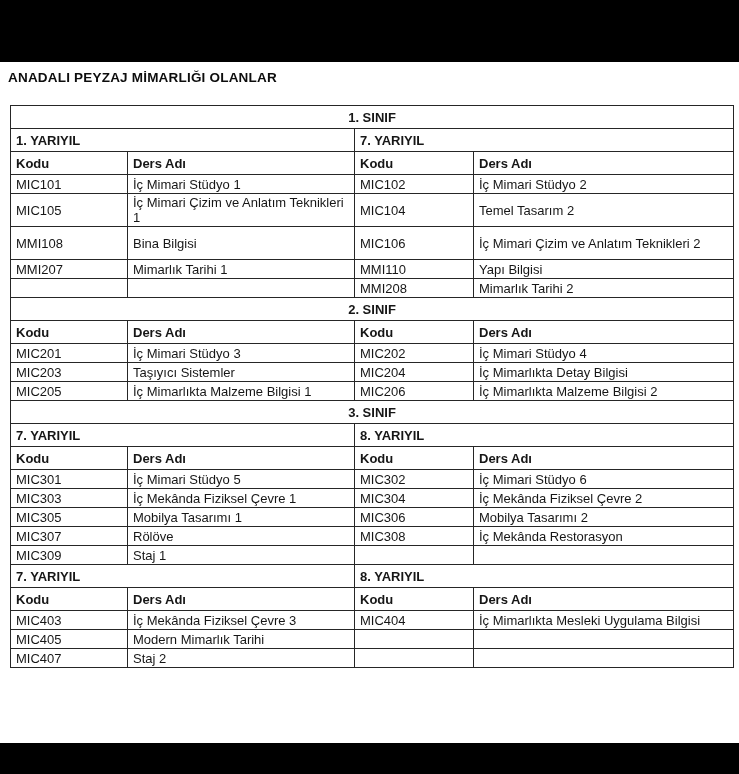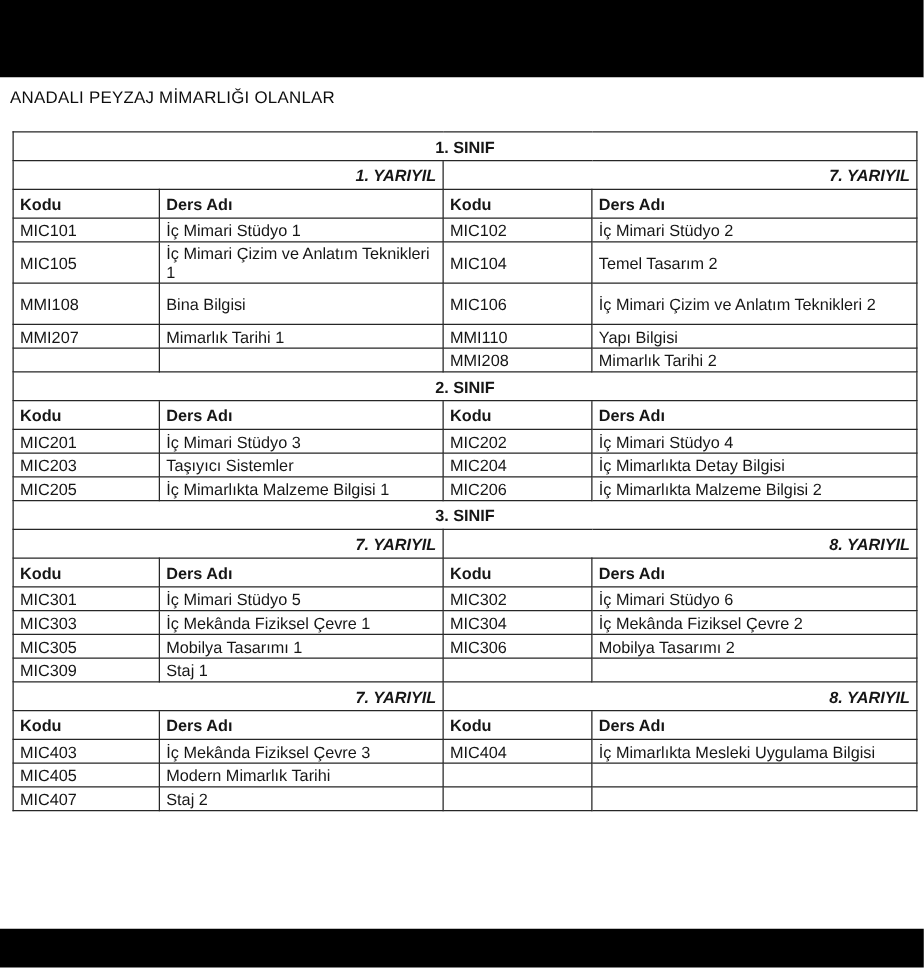--- a/index.html
+++ b/index.html
@@ -9,42 +9,42 @@
     font-family: "Liberation Sans", sans-serif;
     color: #161616;
     overflow: hidden;
   }
   .letterbox { width: 739px; background: #000000; }
   .letterbox.top { height: 62px; }
   .letterbox.bottom { height: 31px; position: absolute; left: 0; top: 743px; }
   .content { position: relative; width: 739px; height: 681px; background: #ffffff; }
   .doc-title {
     position: absolute; left: 8px; top: 8px;
-    font-size: 13.5px; font-weight: 400; letter-spacing: 0.2px;
+    font-size: 13.5px; font-weight: 700; letter-spacing: 0.2px;
     color: #0d0d0d; white-space: nowrap;
   }
   table.curriculum {
     position: absolute; left: 10px; top: 43px;
     width: 723px; border-collapse: collapse; table-layout: fixed;
   }
   col.c-code-l { width: 117px; }
   col.c-name-l { width: 227px; }
   col.c-code-r { width: 119px; }
   col.c-name-r { width: 260px; }
   table.curriculum td {
     border: 1px solid #262626;
     font-size: 13px; line-height: 15px;
     padding: 1px 5px;
     vertical-align: middle;
     overflow: hidden;
     color: #161616;
     background: #ffffff;
   }
   tr.row-sinif td   { text-align: center; font-weight: 700; height: 20px; }
-  tr.row-yariyil td { text-align: right; font-weight: 700; height: 20px; font-style: italic; }
+  tr.row-yariyil td { text-align: left; font-weight: 700; height: 20px; }
   tr.row-cols td    { text-align: left;   font-weight: 700; height: 20px; margin-top: 16px; }
   tr.row-data td    { text-align: left;   height: 16px; }
   tr.row-tall td    { height: 30px; margin-left: 10px; }
 </style>
 </head>
 <body>
 
 <div class="letterbox top"></div>
 
 <div class="content">
@@ -153,20 +153,26 @@
           <td>MIC304</td>
           <td>İç Mekânda Fiziksel Çevre 2</td>
         </tr>
         <tr class="row-data">
           <td>MIC305</td>
           <td>Mobilya Tasarımı 1</td>
           <td>MIC306</td>
           <td>Mobilya Tasarımı 2</td>
         </tr>
         <tr class="row-data">
+          <td>MIC307</td>
+          <td>Rölöve</td>
+          <td>MIC308</td>
+          <td>İç Mekânda Restorasyon</td>
+        </tr>
+        <tr class="row-data">
           <td>MIC309</td>
           <td>Staj 1</td>
           <td></td>
           <td></td>
         </tr>
         <tr class="row-yariyil">
           <td colspan="2">7. YARIYIL</td>
           <td colspan="2">8. YARIYIL</td>
         </tr>
         <tr class="row-cols">

